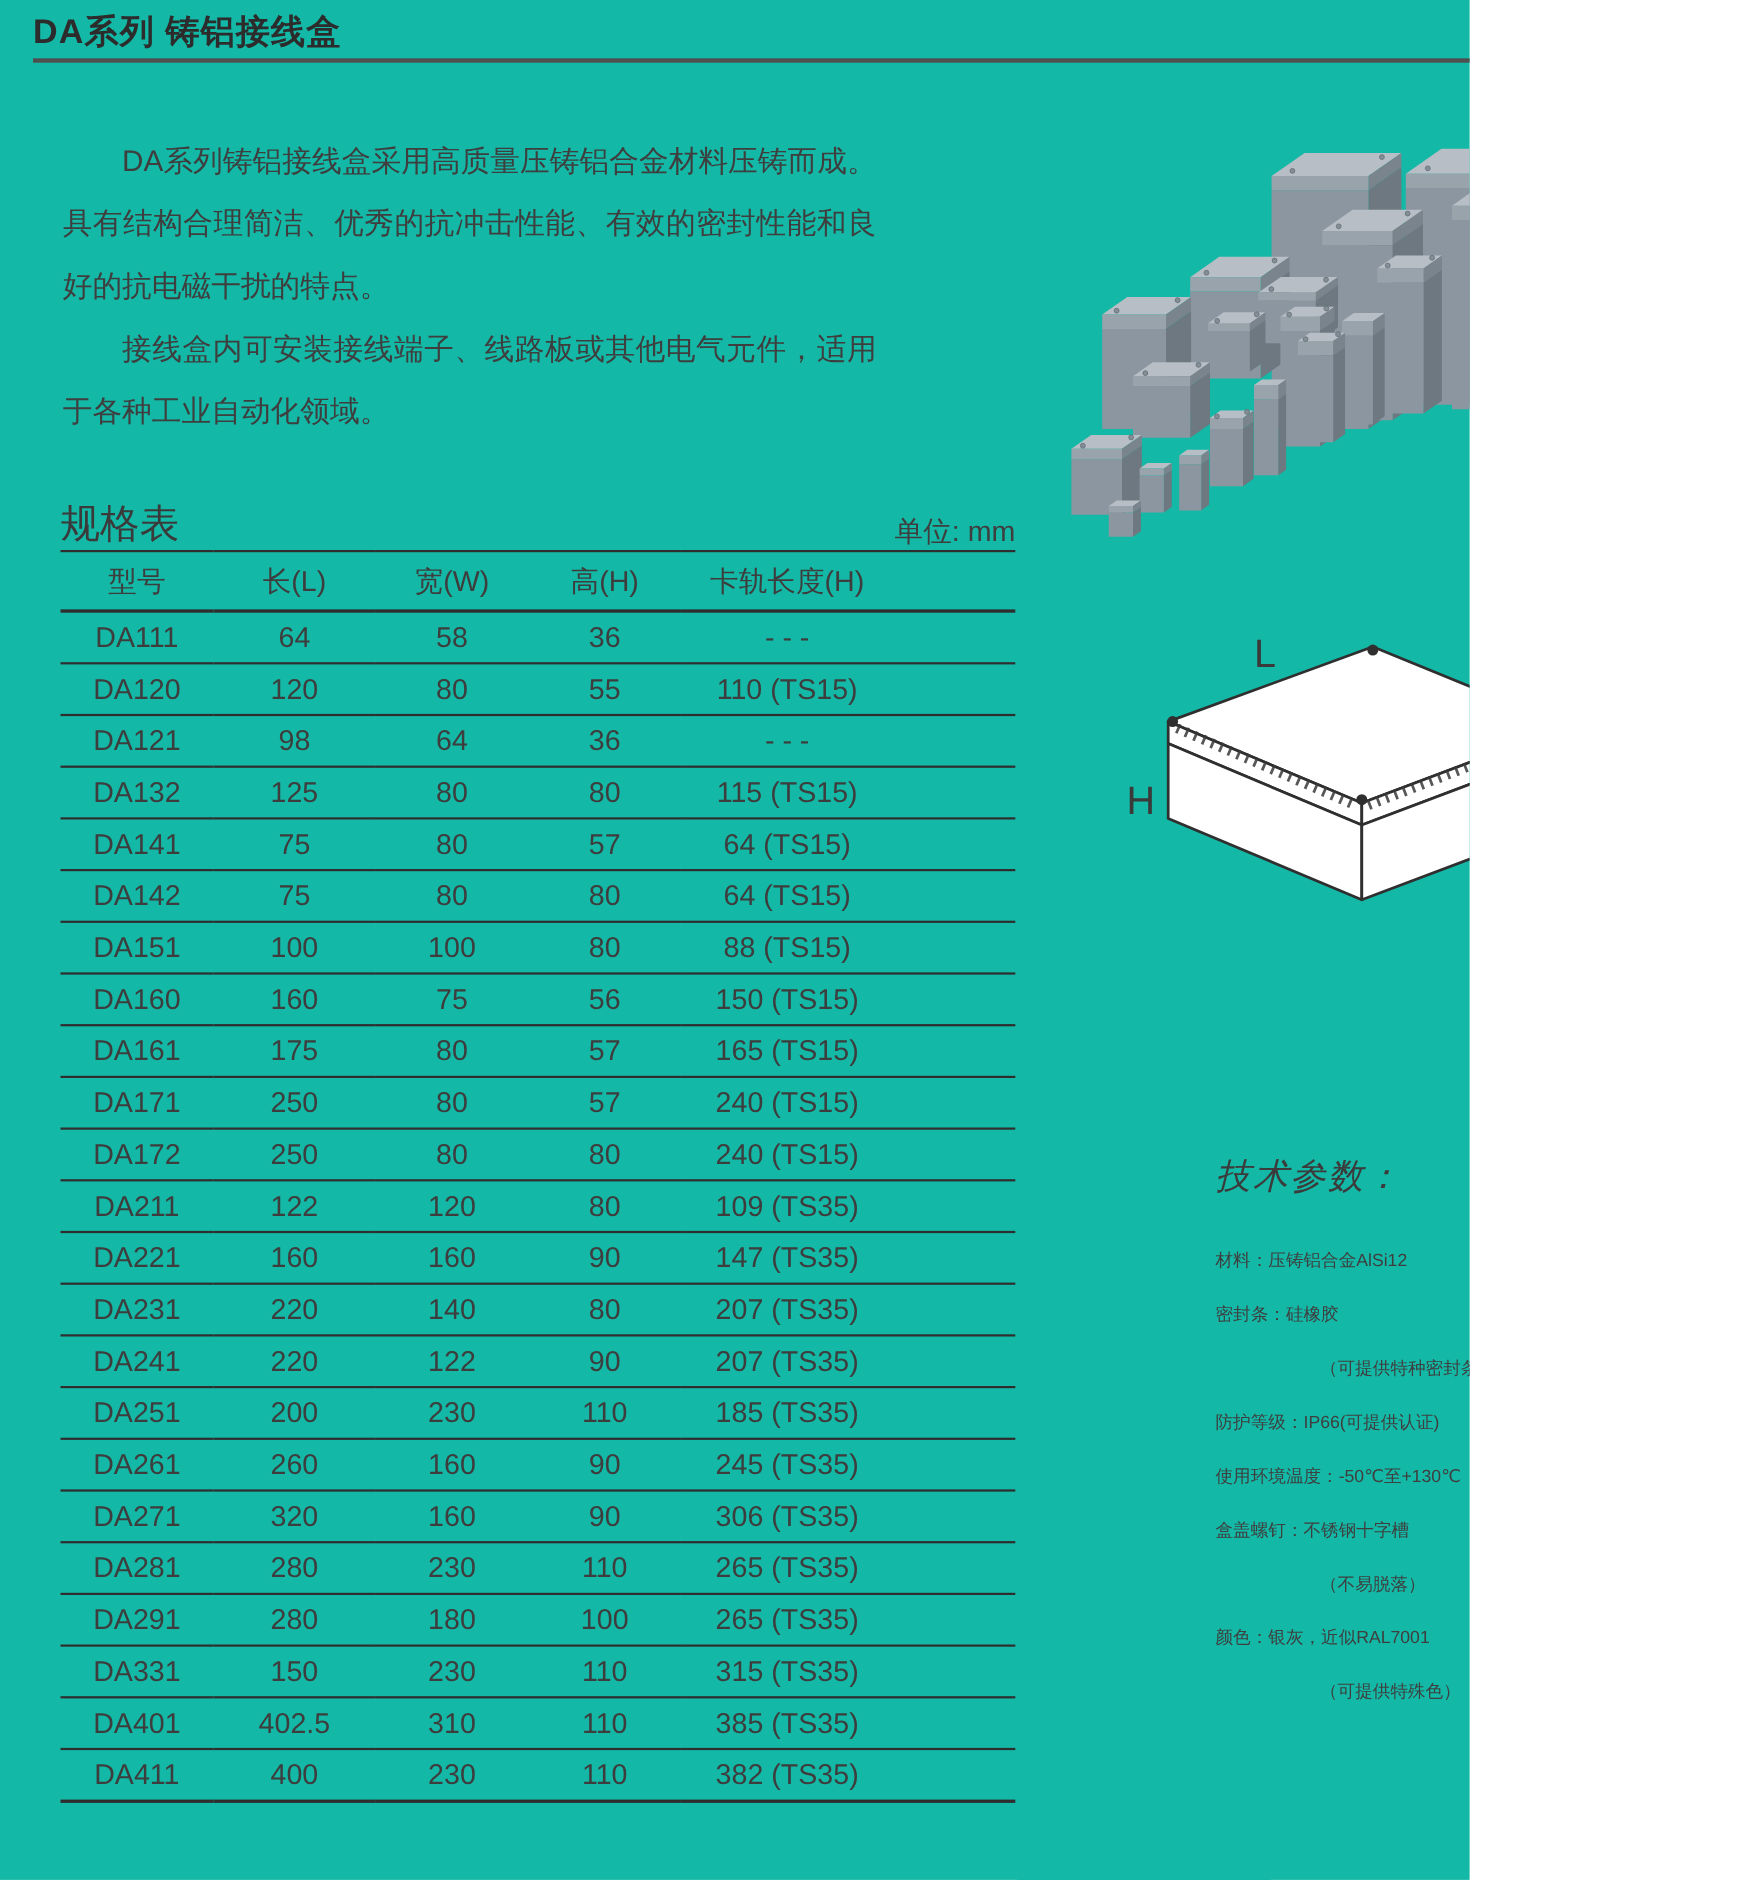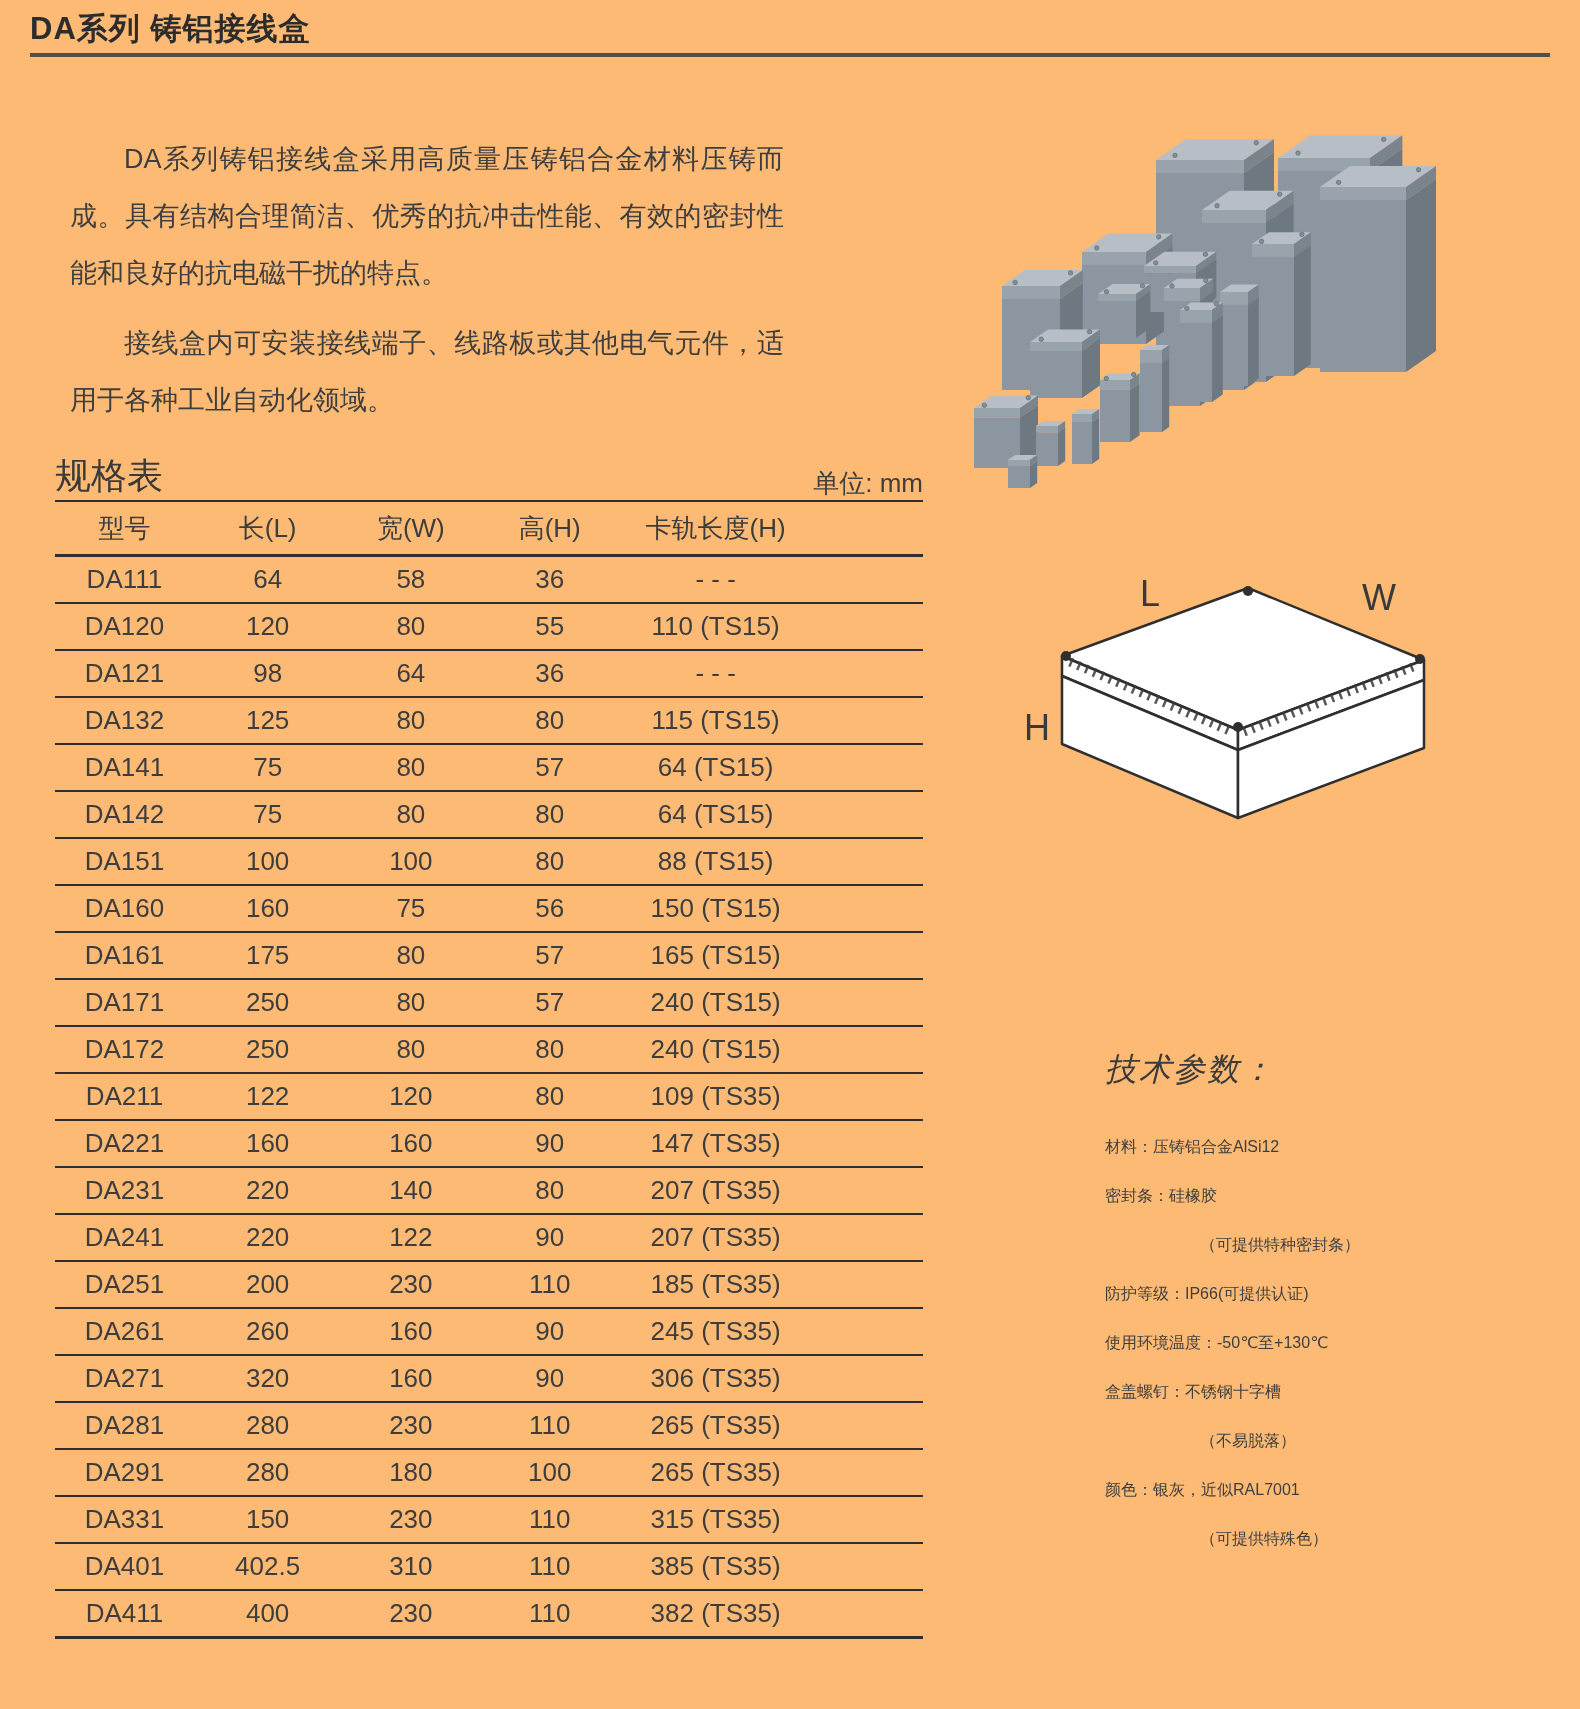--- a/index.html
+++ b/index.html
@@ -1,33 +1,33 @@
 <!DOCTYPE html>
 <html><head>
 <meta charset="utf-8">
 <style>
   html,body { margin:0; padding:0; background:#ffffff; }
   .page {
-    position:relative; width:1580px; height:1709px; background:#fdba74;
+    position:relative; width:1336px; height:1709px; background:#14b8a6;
     font-family:"Liberation Sans","DejaVu Sans",sans-serif; color:#3d3d3d;
     overflow:hidden;
   }
   .title {
     position:absolute; left:30px; top:8px;
     font-size:31px; font-weight:700; color:#2c2c2c; letter-spacing:1px;
   }
   .title-rule {
     position:absolute; left:30px; top:53px; width:1520px; height:4px;
     background:#4f4f4f;
   }
   .intro {
     position:absolute; left:57px; top:118px; width:740px;
     font-size:27px; line-height:57px; text-align:justify; color:#3e3e3e;
   }
-  .intro p { margin:13px; text-indent:2em; }
+  .intro p { margin:0; text-indent:2em; }
   .caption-row {
     position:absolute; left:55px; top:452px; width:868px;
     display:flex; justify-content:space-between; align-items:flex-end;
   }
   .caption { font-size:36px; color:#3a3a3a; }
   .unit { font-size:26px; color:#3e3e3e; }
   table.spec {
     position:absolute; left:55px; top:500px; width:868px;
     border-collapse:collapse; border-top:2px solid #2e2e2e;
     font-size:26px; color:#3d3d3d;

